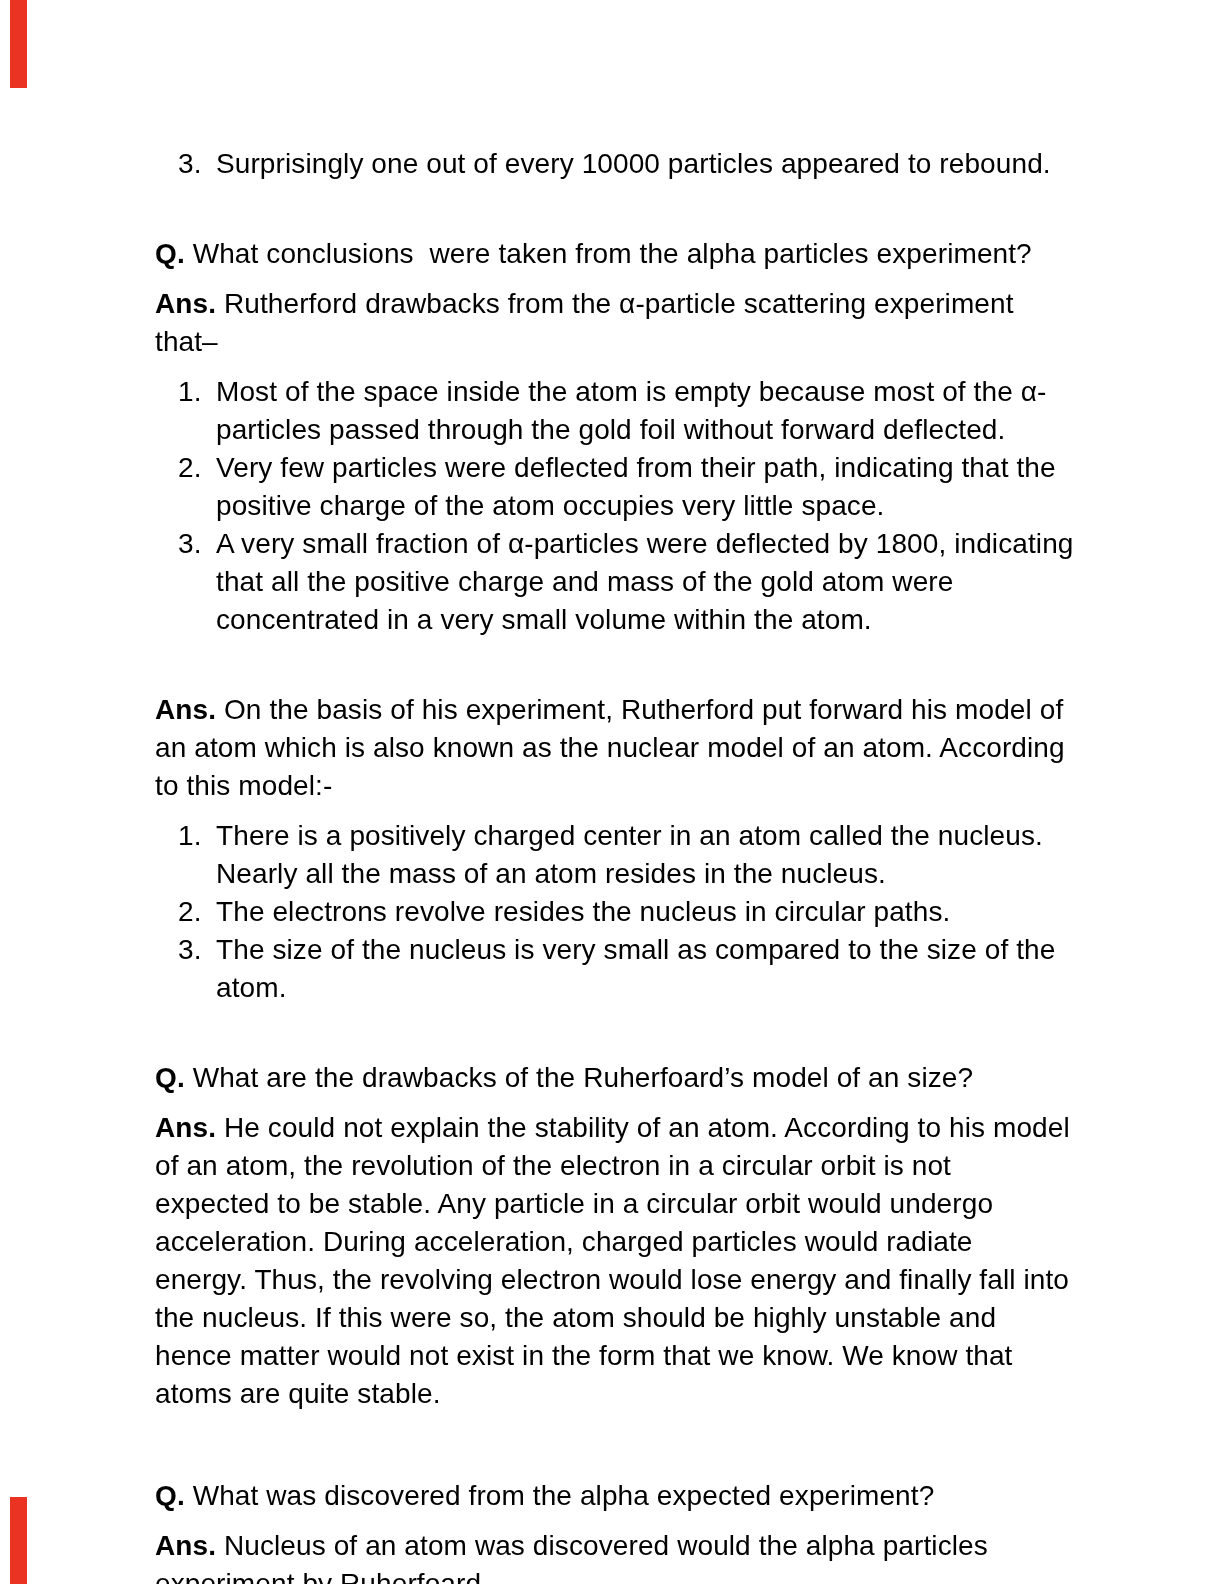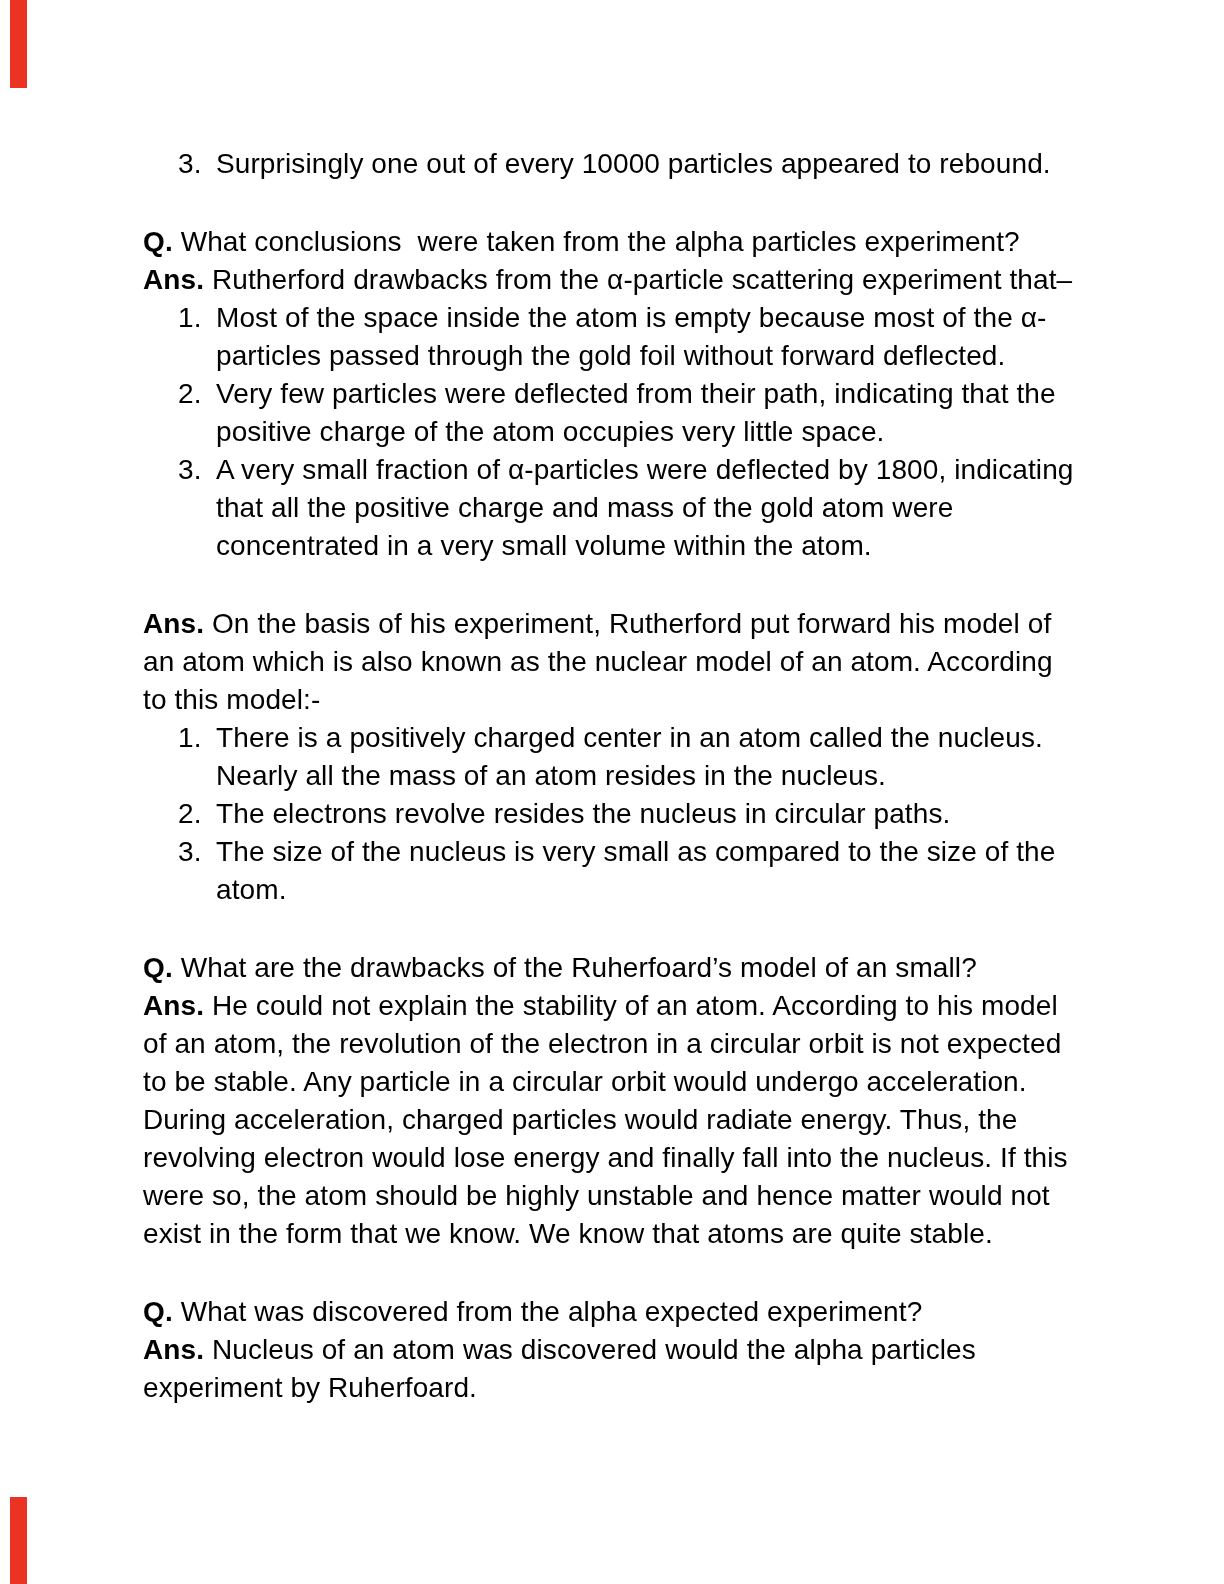--- a/index.html
+++ b/index.html
@@ -26,21 +26,21 @@
   .content {
     position: absolute;
     left: 143px;
     top: 145px;
     width: 940px;
     font-size: 28px;
     line-height: 38px;
     letter-spacing: 0.1px;
   }
   p.para {
-    margin: 0;
+    margin: 12px;
   }
   .li {
     position: relative;
     padding-left: 73px;
   }
   .li .num {
     position: absolute;
     left: 35px;
     top: 0;
   }
@@ -83,21 +83,21 @@
     </div>
     <div class="li">
       <span class="num">2.</span><span>The electrons revolve resides the nucleus in circular paths.</span>
     </div>
     <div class="li">
       <span class="num">3.</span><span>The size of the nucleus is very small as compared to the size of the atom.</span>
     </div>
 
     <div class="gap"></div>
 
-    <p class="para"><b>Q.</b><span> What are the drawbacks of the Ruherfoard’s model of an small?</span></p>
+    <p class="para"><b>Q.</b><span> What are the drawbacks of the Ruherfoard’s model of an size?</span></p>
     <p class="para"><b>Ans.</b><span> He could not explain the stability of an atom. According to his model of an atom, the revolution of the electron in a circular orbit is not expected to be stable. Any particle in a circular orbit would undergo acceleration. During acceleration, charged particles would radiate energy. Thus, the revolving electron would lose energy and finally fall into the nucleus. If this were so, the atom should be highly unstable and hence matter would not exist in the form that we know. We know that atoms are quite stable.</span></p>
 
     <div class="gap"></div>
 
     <p class="para"><b>Q.</b><span> What was discovered from the alpha expected experiment?</span></p>
     <p class="para"><b>Ans.</b><span> Nucleus of an atom was discovered would the alpha particles experiment by Ruherfoard.</span></p>
 
   </div>
 </div>
 

